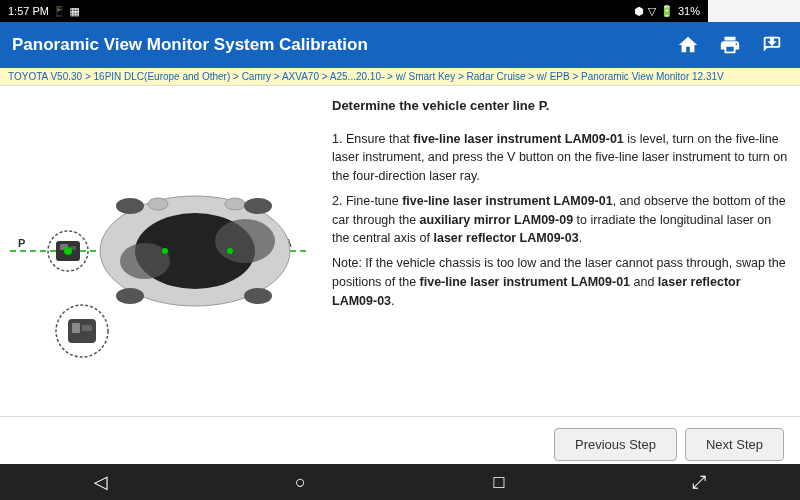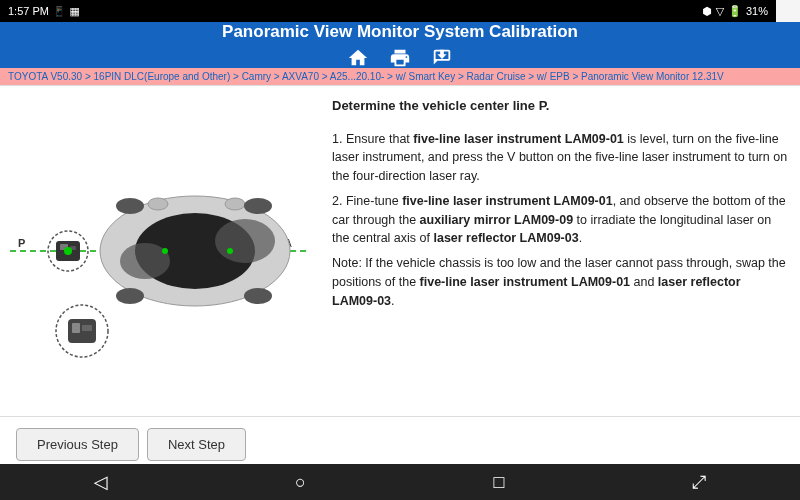--- a/index.html
+++ b/index.html
@@ -1,20 +1,20 @@
 <!DOCTYPE html>
 <html><head>
   <meta charset="utf-8">
   <style>
     * { margin: 0; padding: 0; box-sizing: border-box; }
     body { width: 800px; height: 500px; font-family: Arial, sans-serif; background: #f5f5f5; overflow: hidden; }
 
     
     .status-bar {
-      width: 776px;
+      width: 708px;
       height: 22px;
       background: #000;
       display: flex;
       align-items: center;
       justify-content: space-between;
       padding: 0 8px;
       color: #fff;
       font-size: 11px;
     }
     .status-bar-left { display: flex; align-items: center; gap: 4px; }
@@ -22,40 +22,39 @@
 
     
     .header {
       width: 800px;
       height: 46px;
       background: #1565C0;
       display: flex;
       align-items: center;
       justify-content: space-between;
       padding: 0 12px;
-      flex-direction: column;
     }
     .header-title {
       color: #fff;
       font-size: 17px;
       font-weight: bold;
     }
     .header-icons { display: flex; gap: 10px; align-items: center; }
     .header-icon-btn {
       width: 32px; height: 32px;
       border: none; background: transparent;
       cursor: pointer;
       display: flex; align-items: center; justify-content: center;
       color: #fff;
       font-size: 18px;
     }
 
     
     .breadcrumb {
-      background: #fca5a5;
+      background: #fef9c3;
       padding: 3px 8px;
       font-size: 10px;
       color: #1565C0;
       border-bottom: 1px solid #ddd;
       white-space: nowrap;
       overflow: hidden;
       text-overflow: ellipsis;
       display: flex;
       align-items: center;
       gap: 2px;
@@ -104,21 +103,21 @@
     }
     .instruction-text { margin-bottom: 6px; }
     .underline-bold { font-weight: bold; }
 
     
     .button-area {
       background: #fff;
       height: 56px;
       display: flex;
       align-items: center;
-      justify-content: flex-start;
+      justify-content: flex-end;
       padding: 0 16px;
       gap: 8px;
       border-top: 1px solid #ddd;
     }
     .step-btn {
       padding: 8px 20px;
       border: 1px solid #aaa;
       background: #f0f0f0;
       border-radius: 4px;
       font-size: 13px;

